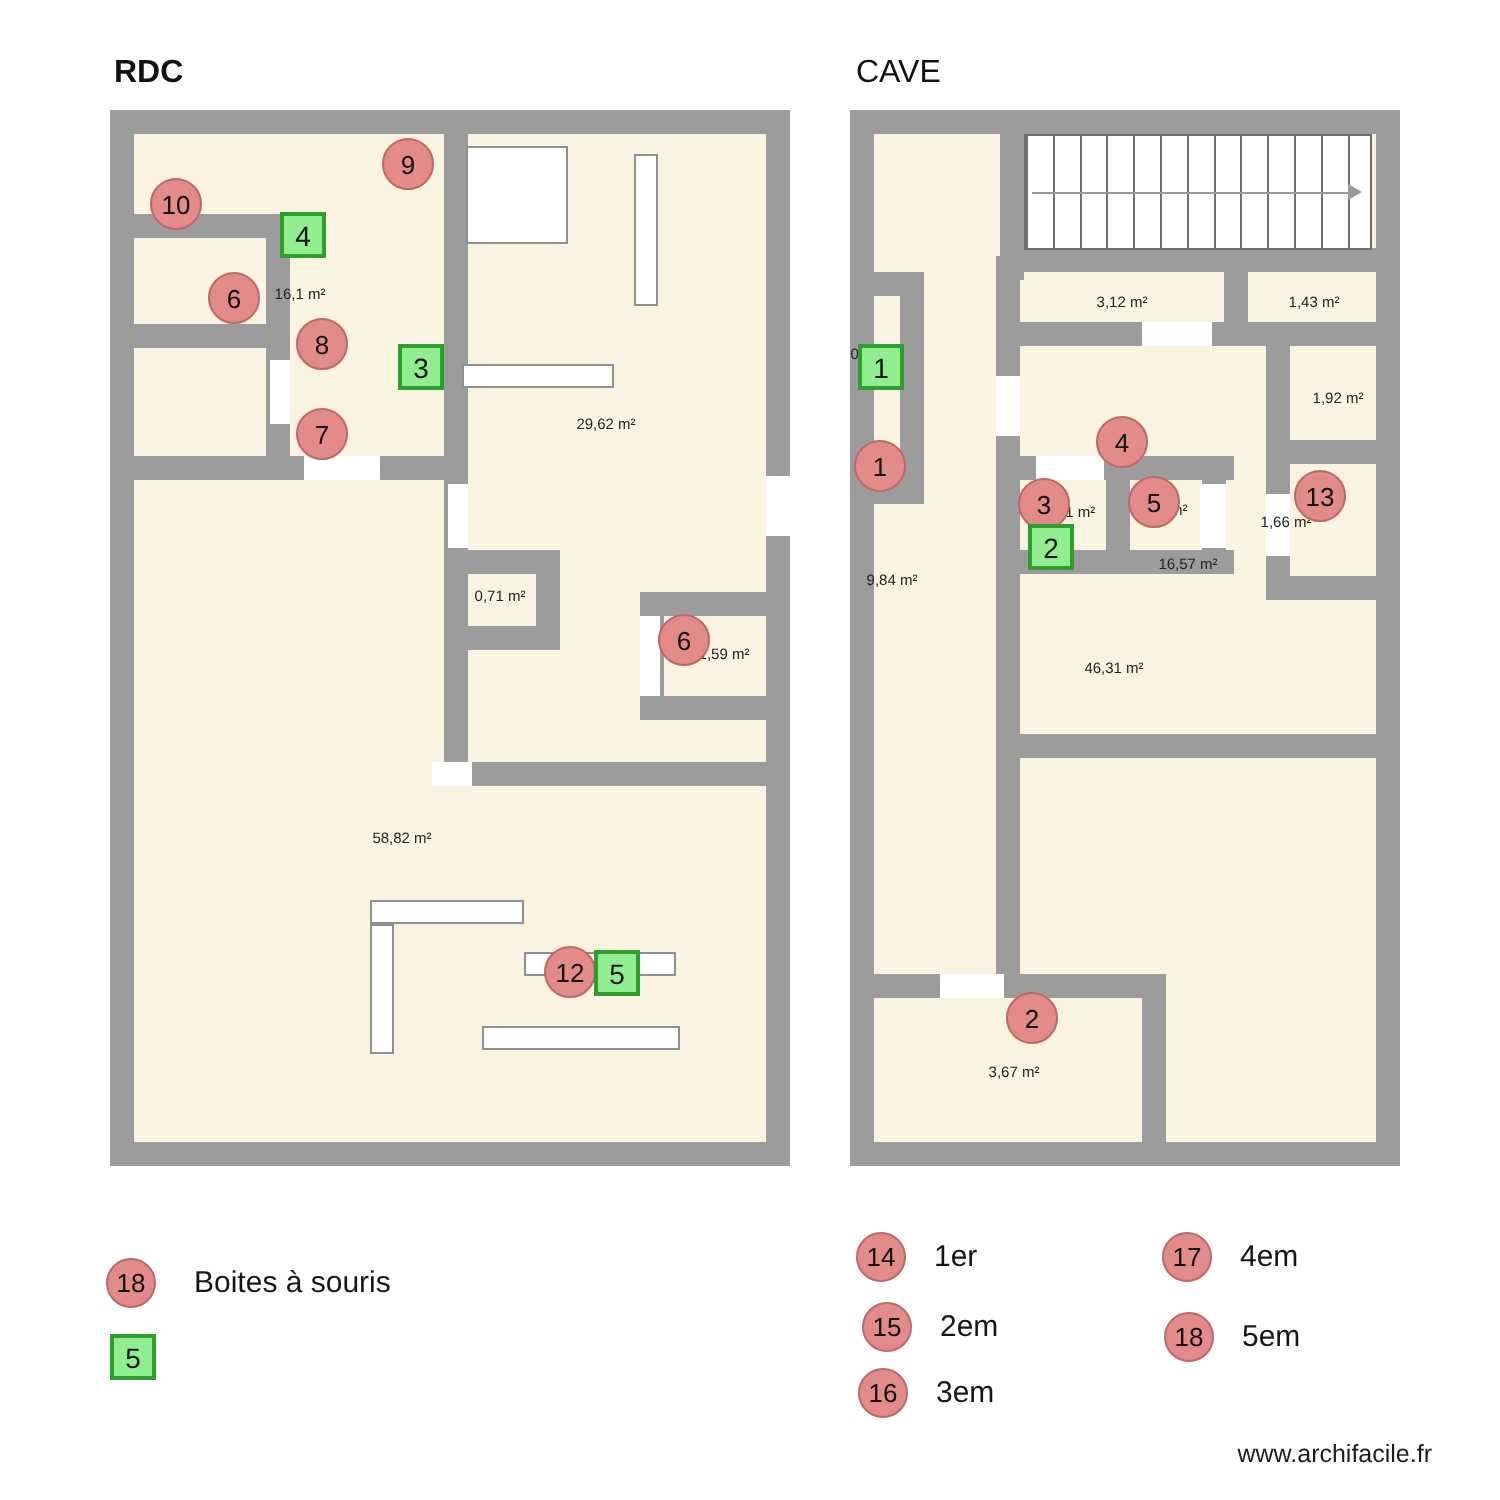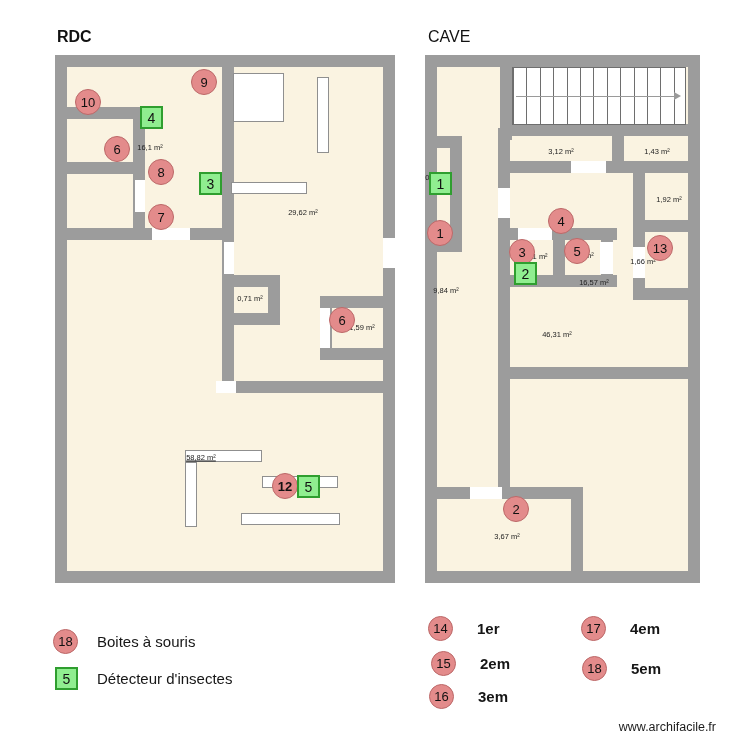--- a/index.html
+++ b/index.html
@@ -24,36 +24,35 @@
   .msquare{position:absolute;width:23px;height:23px;margin:-12px 0 0 -12px;
           background:var(--insect);border:2px solid var(--insectborder);box-sizing:border-box;
           color:#111;font-size:14px;display:flex;align-items:center;justify-content:center;z-index:6;}
   .legend-row{position:absolute;display:flex;align-items:center;z-index:7;text-align:center;}
   .legend-swatch-circle{width:25px;height:25px;border-radius:50%;background:var(--mouse);
           border:1px solid var(--mouseborder);box-sizing:border-box;color:#111;font-size:13px;
           display:flex;align-items:center;justify-content:center;flex:0 0 auto;}
   .legend-swatch-square{width:23px;height:23px;background:var(--insect);border:2px solid var(--insectborder);
           box-sizing:border-box;color:#111;font-size:14px;display:flex;align-items:center;justify-content:center;flex:0 0 auto;}
   .legend-label{font-size:15px;color:#161616;white-space:nowrap;}
-  .gap-l{margin-left:19px;} .gap-r{margin-left:24px;font-weight:bold;}
+  .gap-l{margin-left:19px;} .gap-r{margin-left:14px;}
   .watermark{position:absolute;right:34px;top:720px;font-size:12.5px;color:#1c1c1c;z-index:7;}
 </style>
 </head>
 <body>
 
 <div id="canvas">
 
   <div class="legend-row" style="left:53px;top:629px">
     <div class="legend-swatch-circle">18</div>
     <div class="legend-label gap-l">Boites à souris</div>
   </div>
 
   <div class="legend-row" style="left:55px;top:667px">
     <div class="legend-swatch-square">5</div>
-    <div class="legend-label gap-l">Détecteur d'insectes</div>
   </div>
 
   <div class="legend-row" style="left:428px;top:616px">
     <div class="legend-swatch-circle">14</div>
     <div class="legend-label gap-r">1er</div>
   </div>
   <div class="legend-row" style="left:431px;top:651px">
     <div class="legend-swatch-circle">15</div>
     <div class="legend-label gap-r">2em</div>
   </div>
@@ -92,30 +91,30 @@
     <div class="furniture" style="left: 317px; top: 77px; width: 12px; height: 76px;"></div>
     <div class="furniture" style="left: 231px; top: 182px; width: 76px; height: 12px;"></div>
     <div class="furniture" style="left: 185px; top: 450px; width: 77px; height: 12px;"></div>
     <div class="furniture" style="left: 185px; top: 462px; width: 12px; height: 65px;"></div>
     <div class="furniture" style="left: 262px; top: 476px; width: 76px; height: 12px;"></div>
     <div class="furniture" style="left: 241px; top: 513px; width: 99px; height: 12px;"></div>
     <div class="arealabel" style="left: 150px; top: 147px;">16,1 m²</div>
     <div class="arealabel" style="left: 303px; top: 212px;">29,62 m²</div>
     <div class="arealabel" style="left: 250px; top: 298px;">0,71 m²</div>
     <div class="arealabel" style="left: 362px; top: 327px;">1,59 m²</div>
-    <div class="arealabel" style="left: 201px; top: 457px; text-decoration: underline;">58,82 m²</div>
+    <div class="arealabel" style="left: 201px; top: 419px;">58,82 m²</div>
     <div class="mcircle" style="left: 204px; top: 82px;">9</div>
     <div class="mcircle" style="left: 88px; top: 102px;">10</div>
     <div class="msquare" style="left: 152px; top: 118px;">4</div>
     <div class="mcircle" style="left: 117px; top: 149px;">6</div>
     <div class="mcircle" style="left: 161px; top: 172px;">8</div>
     <div class="msquare" style="left: 211px; top: 184px;">3</div>
     <div class="mcircle" style="left: 161px; top: 217px;">7</div>
     <div class="mcircle" style="left: 342px; top: 320px;">6</div>
-    <div class="mcircle" style="left: 285px; top: 486px; font-weight: bold;">12</div>
+    <div class="mcircle" style="left: 285px; top: 486px;">12</div>
     <div class="msquare" style="left: 309px; top: 487px;">5</div>
     <div class="plan-title" style="left: 428px; top: 28px;">CAVE</div>
     <div class="frame" style="left: 425px; top: 55px; width: 275px; height: 528px;"></div>
     <div class="wall" style="left: 500px; top: 55px; width: 12px; height: 85px;"></div>
     <div class="wall" style="left: 425px; top: 136px; width: 37px; height: 12px;"></div>
     <div class="wall" style="left: 450px; top: 136px; width: 12px; height: 112px;"></div>
     <div class="wall" style="left: 425px; top: 240px; width: 37px; height: 12px;"></div>
     <div class="wall" style="left: 500px; top: 124px; width: 200px; height: 12px;"></div>
     <div class="wall" style="left: 500px; top: 161px; width: 200px; height: 12px;"></div>
     <div class="wall" style="left: 612px; top: 124px; width: 12px; height: 49px;"></div>

